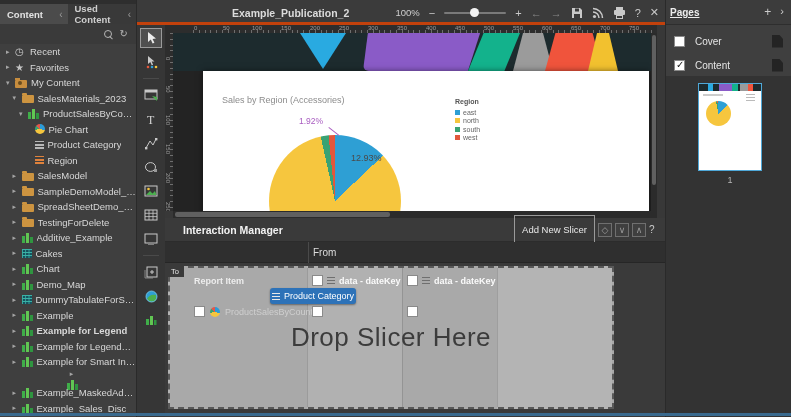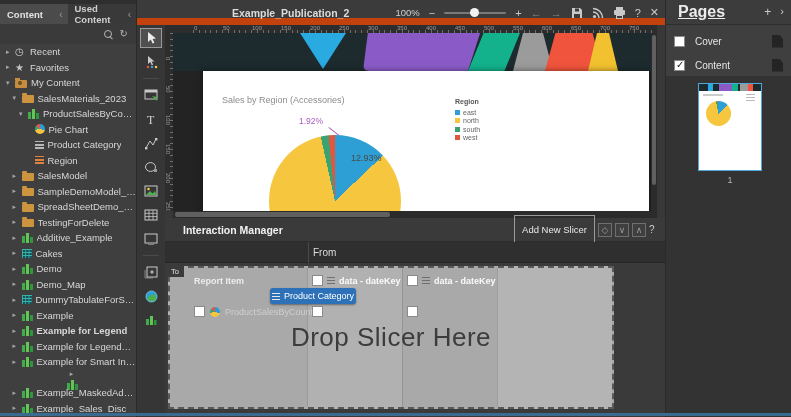--- a/index.html
+++ b/index.html
@@ -38,21 +38,21 @@
   .ti-pie { width:10px; height:10px; border-radius:50%;
     background:conic-gradient(#2d9bd6 0 30%, #f5c63e 30% 72%, #3aa273 72% 85%, #e2574c 85% 100%); }
   .ti-list { width:9px; height:8px; background:repeating-linear-gradient(to bottom,#b8b8b8 0 1.4px, transparent 1.4px 3.2px); }
   .ti-list-orange { width:9px; height:8px; background:repeating-linear-gradient(to bottom,#e0823c 0 1.4px, transparent 1.4px 3.2px); }
   .ti-grid { width:10px; height:9px; background-color:#16525e;
     background-image:linear-gradient(#3ab3a6 1px, transparent 1px), linear-gradient(90deg,#3ab3a6 1px, transparent 1px);
     background-size:3.3px 3px; }
 
   
   #center { position:absolute; left:137px; top:0; width:528px; height:417px; background:#383838; }
-  #topbar { position:absolute; left:0; top:0; width:528px; height:25px; background:#3b3b3b; border-bottom:7px solid #c2410c; }
+  #topbar { position:absolute; left:0; top:0; width:528px; height:25px; background:#3b3b3b; border-bottom:3px solid #c2410c; }
   #tb-title { position:absolute; left:95px; top:7px; font-size:10.5px; color:#dcdcdc; font-weight:bold; }
   #tb-controls { position:absolute; right:6px; top:0; height:25px; display:flex; align-items:center; gap:9px; color:#c9c9c9; }
   #tb-zoomval { font-size:9.5px; color:#cfcfcf; }
   .tb-glyph { font-size:11px; color:#c9c9c9; }
   #tb-slider { position:relative; width:62px; height:2px; background:#7a7a7a; border-radius:1px; }
   #tb-thumb { position:absolute; left:26px; top:-4px; width:9px; height:9px; background:#f2f2f2; border-radius:50%; }
   #tb-close { font-size:11px; }
 
   
   #toolbar-v { position:absolute; left:0; top:25px; width:28px; height:392px; background:#363636; display:flex; flex-direction:column; align-items:center; padding-top:3px; }
@@ -126,21 +126,21 @@
   .ti-list-white { width:8px; height:7px; background:repeating-linear-gradient(to bottom,#e8e8e8 0 1.3px, transparent 1.3px 2.9px); }
   .ti-list-dim { width:8px; height:7px; background:repeating-linear-gradient(to bottom,#6f6f6f 0 1.3px, transparent 1.3px 2.9px); }
   #im-row { position:absolute; left:24px; top:38px; display:flex; align-items:center; gap:5px; }
   #im-row .txt { font-size:9px; color:#cfcfcf; }
   .im-rowcb { position:absolute; top:38px; }
   #drop-hint { position:absolute; left:0; right:0; top:54px; text-align:center; font-size:26px; font-weight:300; color:#3c3c3c; letter-spacing:0.5px; }
 
   
   #pages-panel { position:absolute; left:665px; top:0; width:126px; height:417px; background:#3c3c3c; border-left:1px solid #2a2a2a; }
   #pages-header { height:25px; display:flex; align-items:center; border-bottom:1px solid #2e2e2e; }
-  #pages-title { margin-left:12px; font-size:16px; font-weight:bold; color:#ececec;text-decoration:underline; }
+  #pages-title { margin-left:4px; font-size:10px; font-weight:bold; color:#ececec;text-decoration:underline; }
   #pages-hbtns { margin-left:auto; margin-right:7px; display:flex; gap:9px; color:#cccccc; }
   #pages-add { font-size:12px; } #pages-expand { font-size:11px; }
   #pages-list { padding-top:4px; background:#3f3f3f; border-bottom:1px solid #2e2e2e; }
   .page-row { height:24px; display:flex; align-items:center; padding:0 8px; }
   .page-row .plabel { margin-left:10px; font-size:10px; color:#e5e5e5; flex:1; }
   .page-ico { width:11px; height:13px; background:#242424; clip-path:polygon(0 0,65% 0,100% 35%,100% 100%,0 100%); }
   #thumb-area { position:absolute; left:0; top:76px; right:0; bottom:0; background:#333333; }
   #page-thumb { position:absolute; left:32px; top:7px; width:64px; height:88px; background:#ffffff; border:1px solid #4fa8d8; }
   #thumb-banner { position:absolute; left:0; top:0; width:100%; height:7px; background:#1d2b2e; overflow:hidden; }
   .tb-bit { position:absolute; top:0; height:7px; }
@@ -264,21 +264,21 @@
         </div>
         <div class="trow" style="padding-left: 12.5px;">
           <span class="arrow">▸</span>
           <span class="ti ti-chart">
             <svg width="11" height="11">
               <rect x="0" y="4" width="3" height="7" fill="#3fae49"></rect>
               <rect x="4" y="1" width="3" height="10" fill="#61c653"></rect>
               <rect x="8" y="5" width="3" height="6" fill="#2f9540"></rect>
             </svg>
           </span>
-          <span class="tlabel">Demo</span>
+          <span class="tlabel">Chart</span>
         </div>
         <div class="trow" style="padding-left: 12.5px;">
           <span class="arrow">▸</span>
           <span class="ti ti-chart">
             <svg width="11" height="11">
               <rect x="0" y="4" width="3" height="7" fill="#3fae49"></rect>
               <rect x="4" y="1" width="3" height="10" fill="#61c653"></rect>
               <rect x="8" y="5" width="3" height="6" fill="#2f9540"></rect>
             </svg>
           </span>

